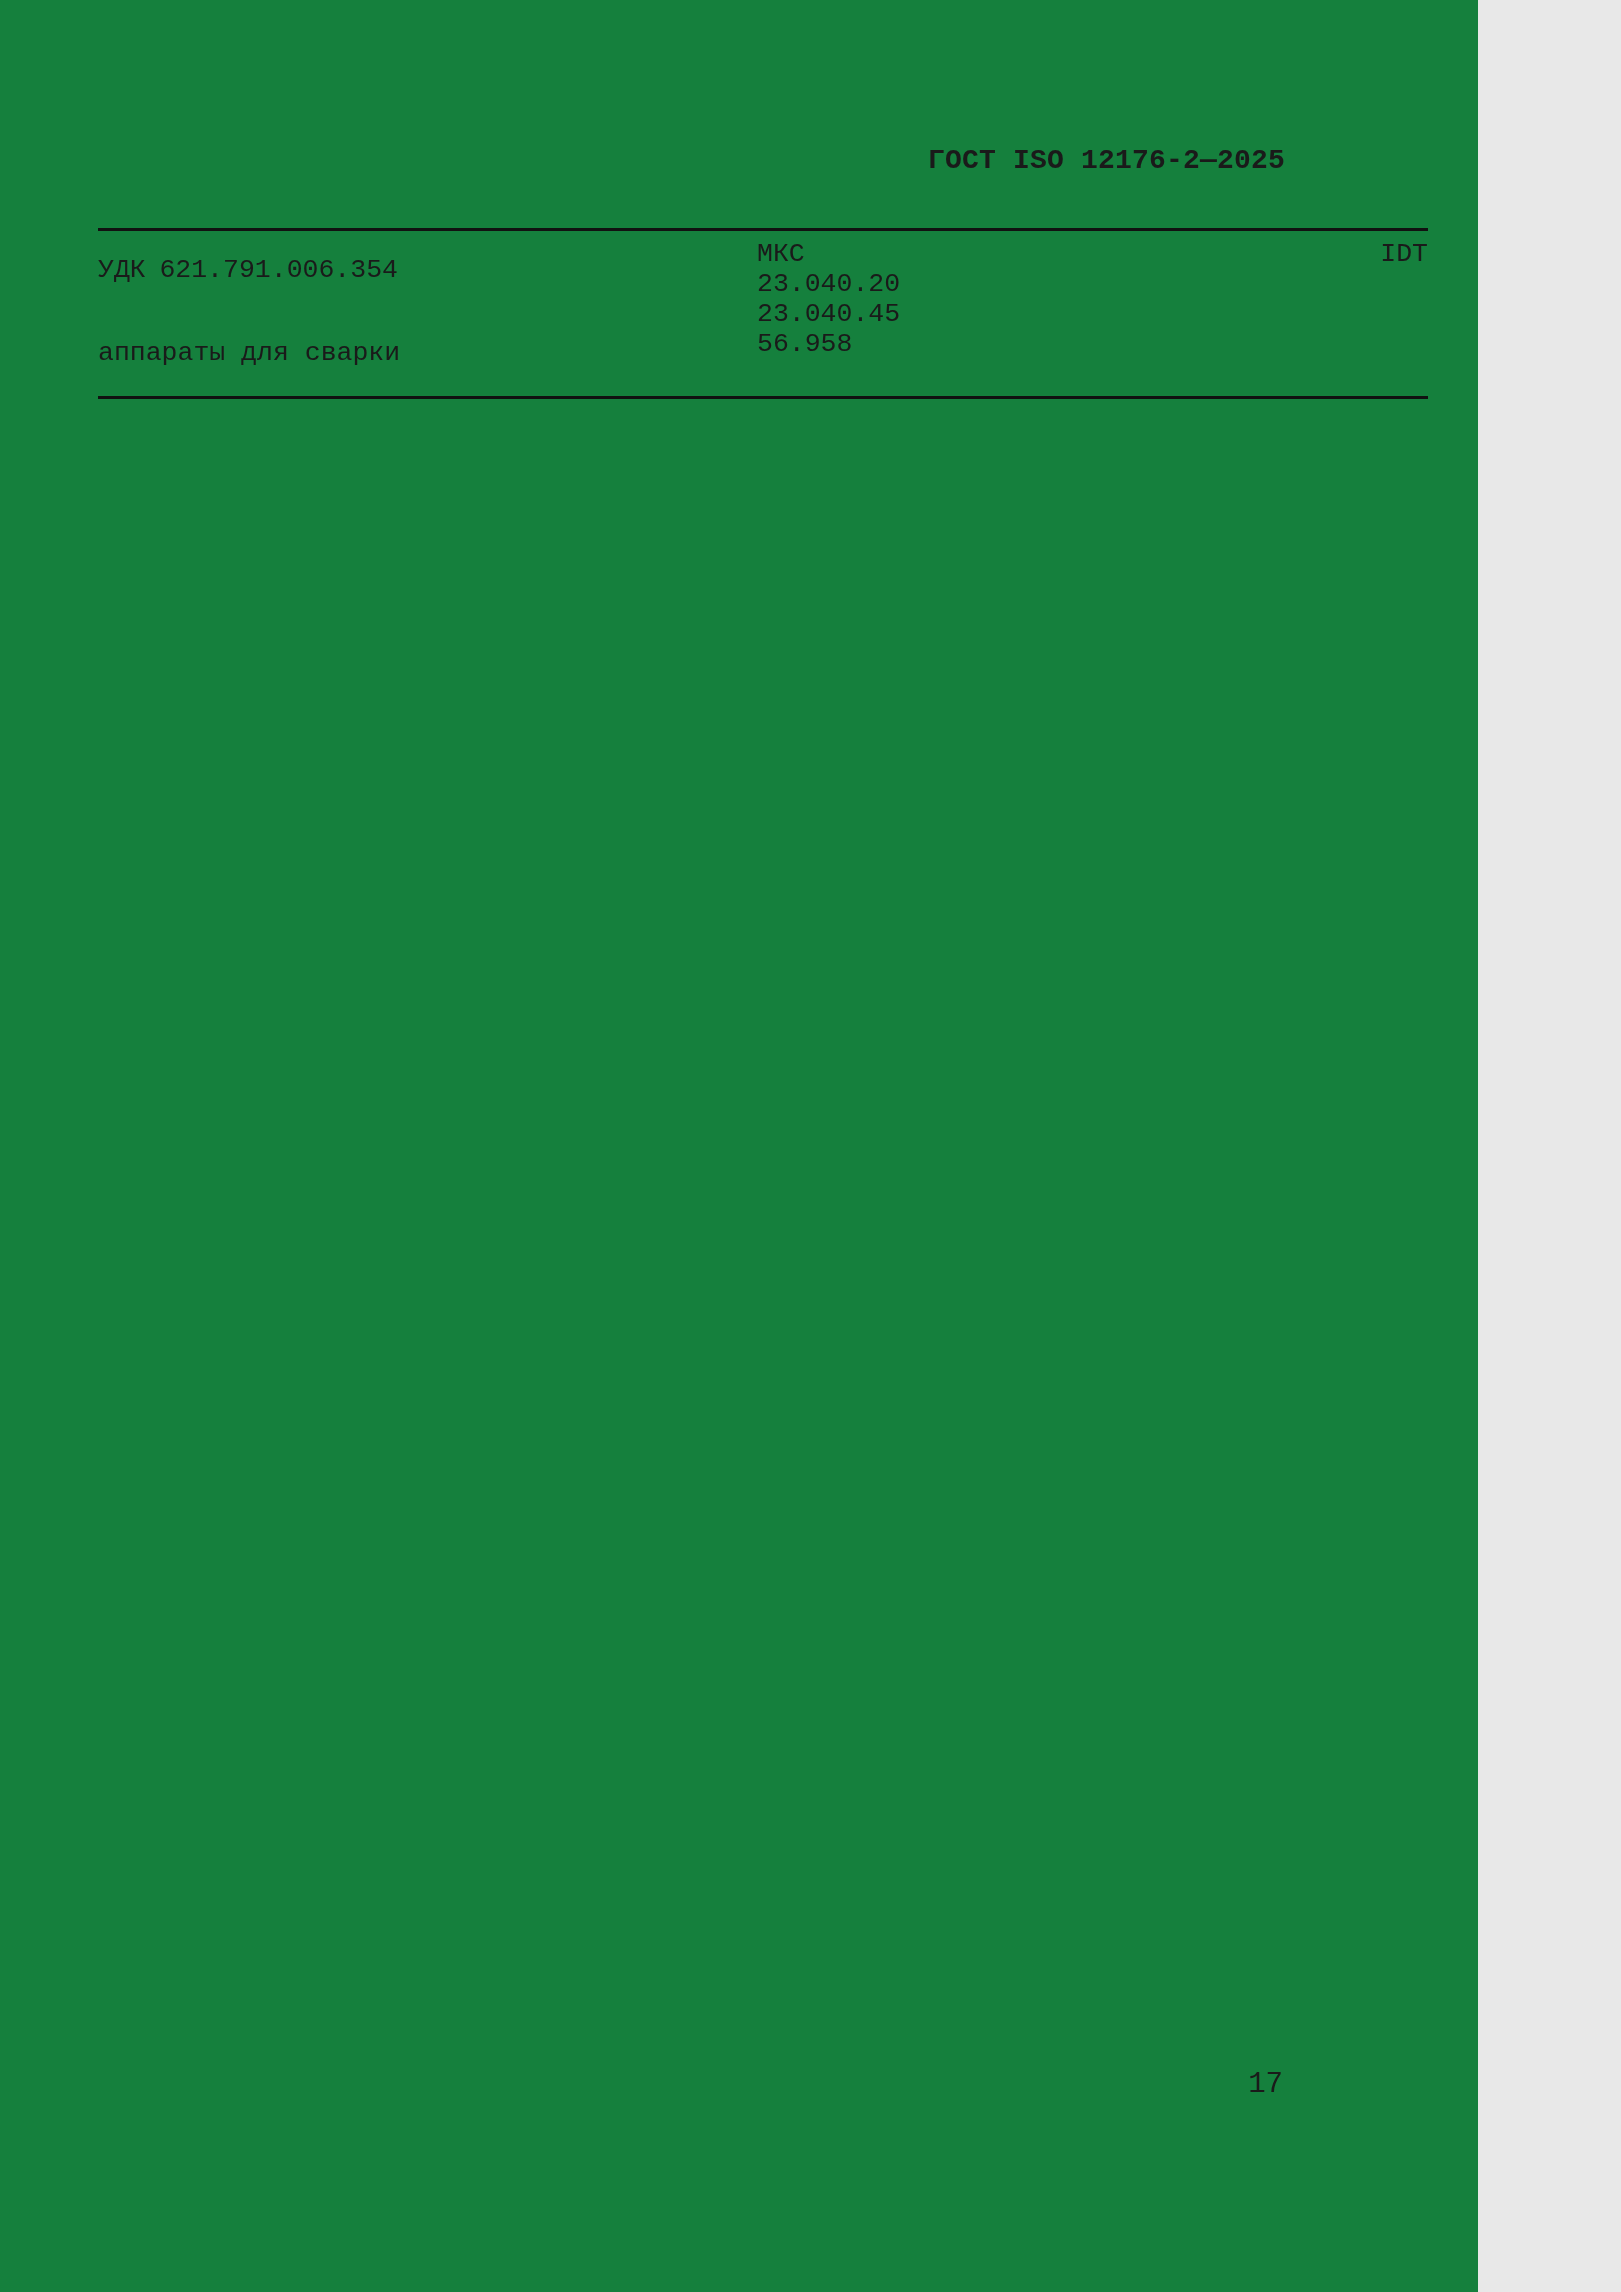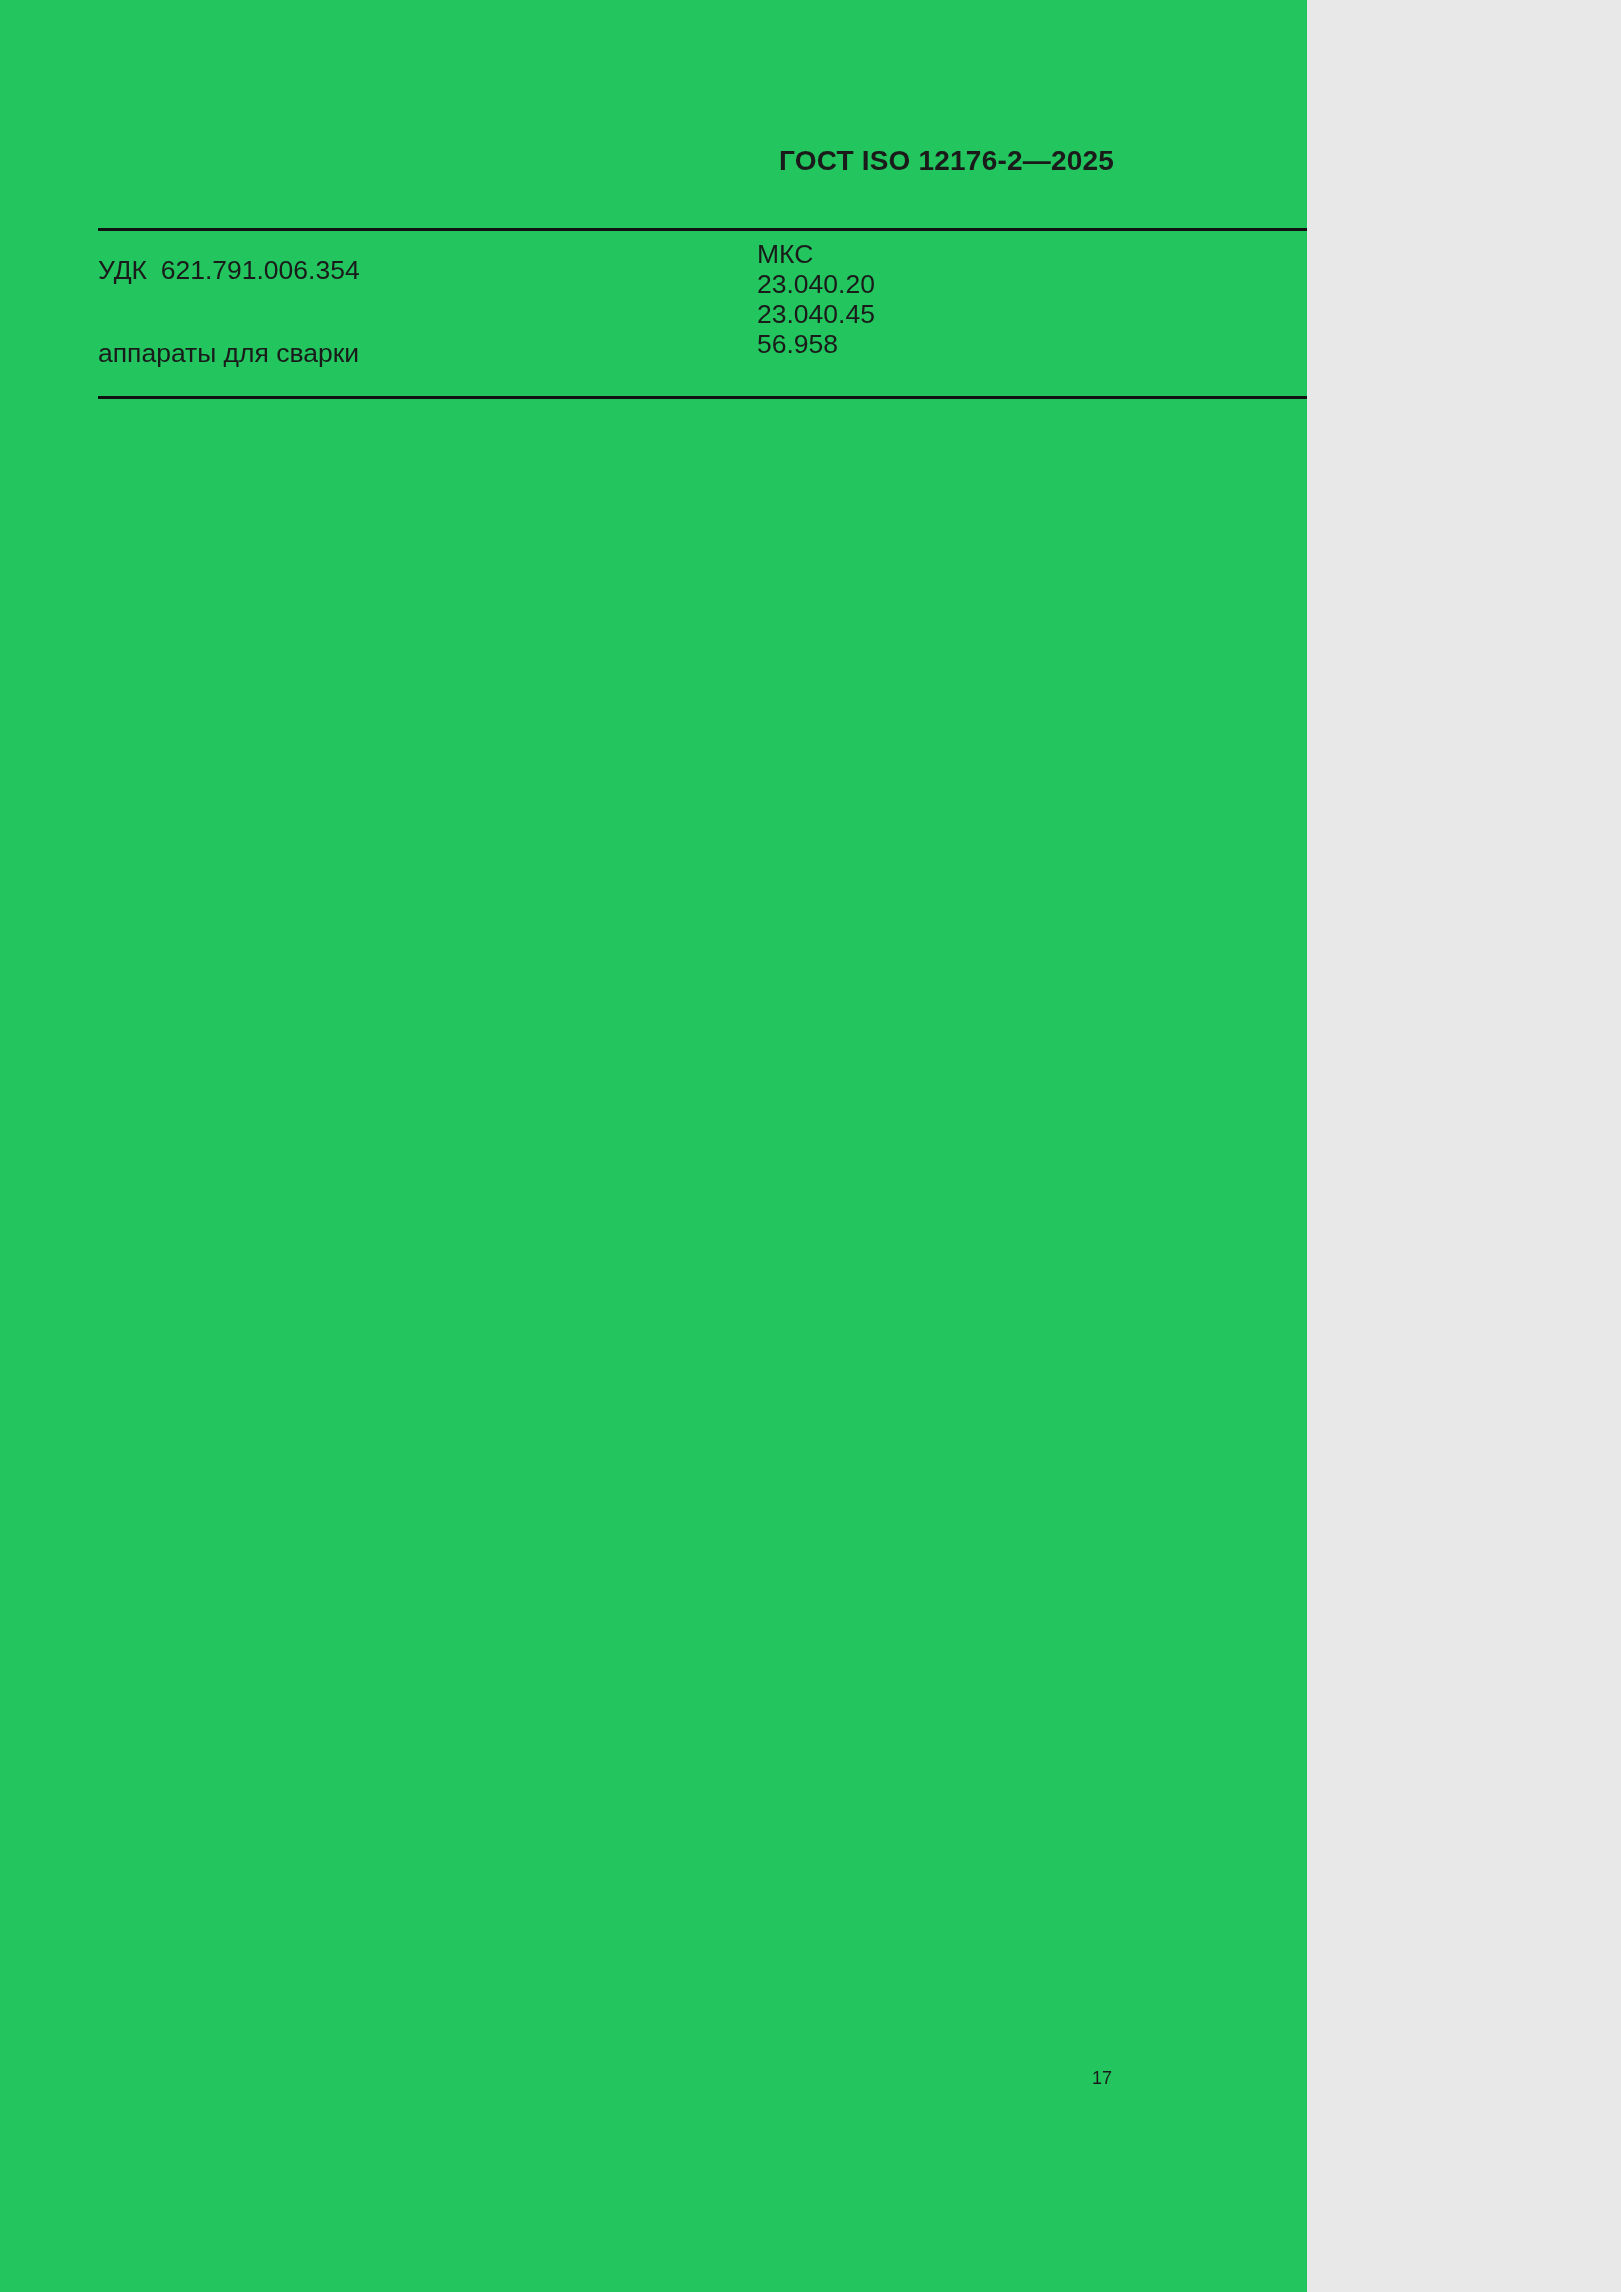--- a/index.html
+++ b/index.html
@@ -1,22 +1,22 @@
 <!DOCTYPE html>
 <html><head>
 <meta charset="utf-8">
 <style>
   * { margin: 0; padding: 0; box-sizing: border-box; }
   html, body { background: #e8e8e8; }
   .page {
     position: relative;
-    width: 1307px;
+    width: 1478px;
     height: 2293px;
-    background: #22c55e;
-    font-family: Liberation Sans, sans-serif;
+    background: #15803d;
+    font-family: Liberation Mono, monospace;
     color: #1a1a1a;
     overflow: hidden;
   }
   .doc-header {
     position: absolute;
     top: 145px;
     right: 193px;
     font-size: 28px;
     font-weight: bold;
     letter-spacing: 0.2px;
@@ -73,21 +73,21 @@
   .kw-line-justified {
     text-align: justify;
     text-align-last: justify;
     white-space: normal;
   }
   .kw-line-plain { text-align: left; }
   .page-number {
     position: absolute;
     top: 2068px;
     right: 195px;
-    font-size: 18px;
+    font-size: 29px;
     text-align: center;
   }
 </style>
 </head>
 <body>
 
 <div class="page">
 
   <div class="doc-header">ГОСТ ISO 12176-2—2025</div>
 

